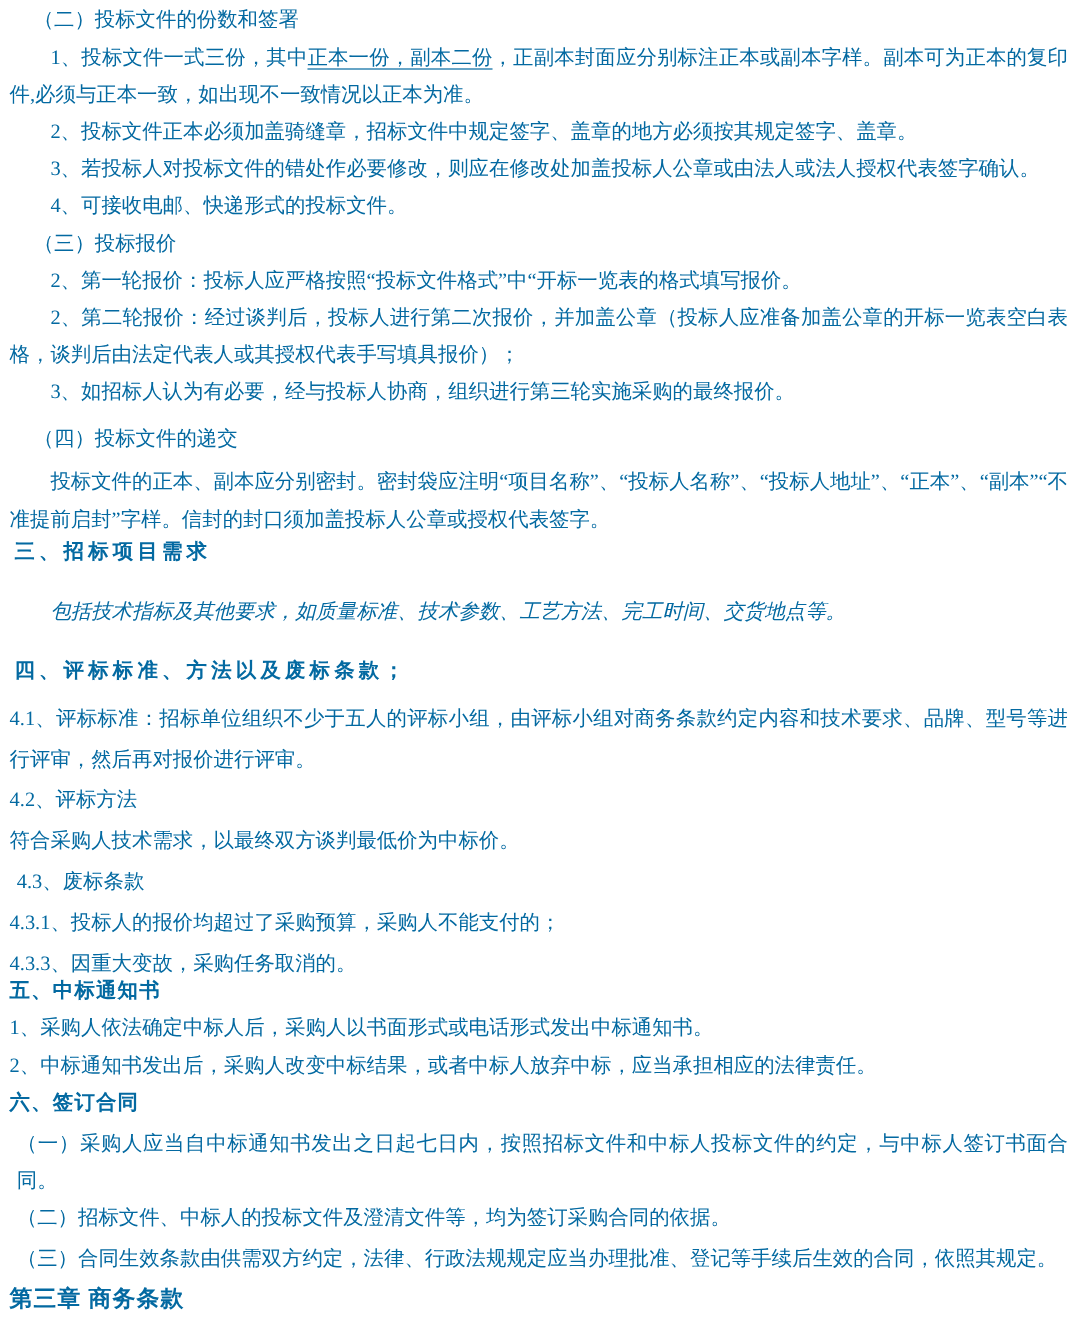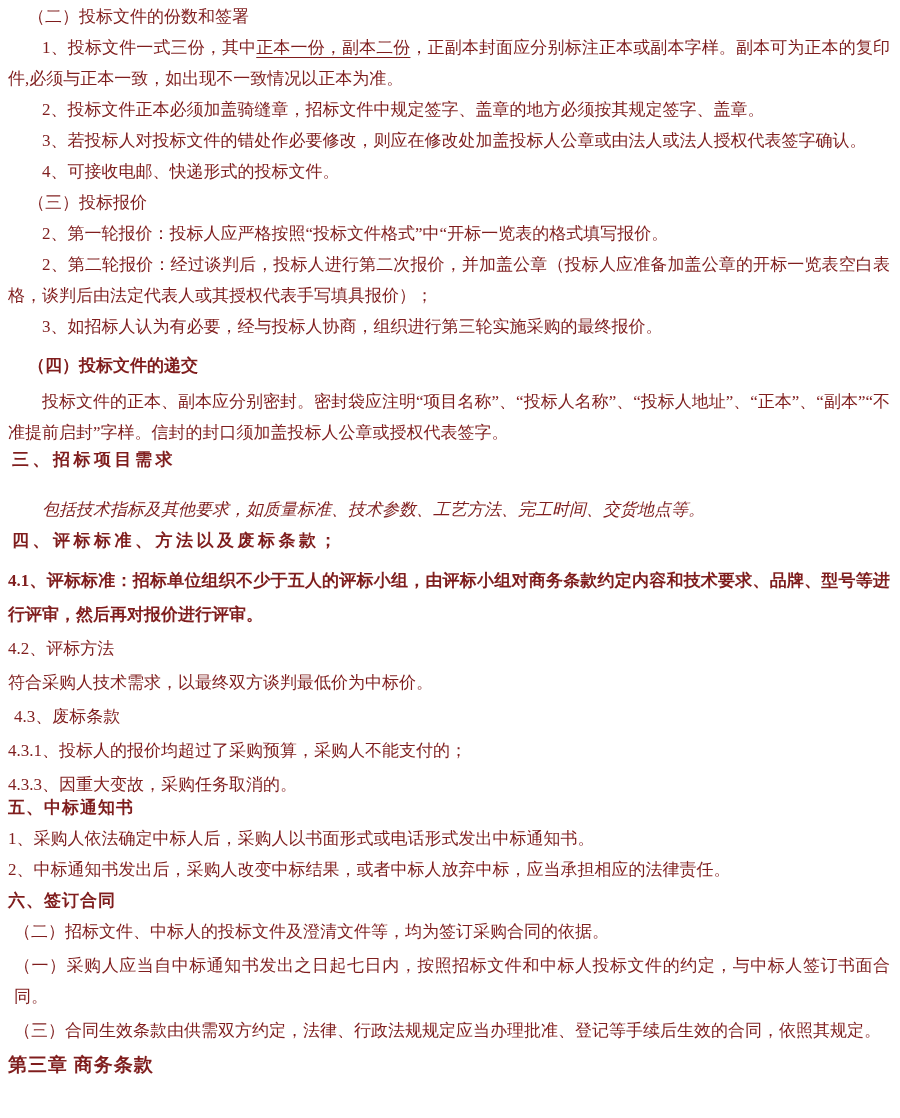--- a/index.html
+++ b/index.html
@@ -6,44 +6,44 @@
   body {
     width: 900px; height: 1118px;
     background: #ffffff;
     overflow: hidden;
     font-family: "Liberation Serif", "DejaVu Serif", serif;
   }
   .page {
     box-sizing: border-box;
     width: 900px; height: 1118px;
     padding: 1px 10px 0 8px;
-    color: #7f1d1d;
+    color: #0369a1;
     font-size: 17px;
     line-height: 31px;
   }
   p { margin: 0; padding: 0; text-align: justify; }
   .ind   { text-indent: 34px; }           
   .h-paren { margin-left: 20px; }         
   .sec-title { font-weight: bold; letter-spacing: 1px; }
   .sp3 { letter-spacing: 3.5px; margin-left: 4px; }
   .loose { line-height: 34px; }           
   .sub-paren { margin-left: 6px; }        
   .uline { text-decoration: underline; text-underline-offset: 4px; }
   .chapter-title {
     text-align: left;
     font-weight: bold;
     font-size: 19px;
     line-height: 34px;
     letter-spacing: 1px;
     margin-top: 2px;
   }
-  .mt8  { margin-top: 8px; font-weight: bold; }
+  .mt8  { margin-top: 8px; }
   .mt5  { margin-top: 5px; }
   .mt19 { margin-top: 19px; font-style: italic; }
-  .mt2  { margin-top: 0; }
+  .mt2  { margin-top: 18px; }
   .mt3  { margin-top: 3px; }
   .mtm4 { margin-top: -4px; }
   .mtm10 { margin-top: -10px; }
 </style>
 </head>
 <body>
 
 <div class="page">
 
   <p class="h-paren">（二）投标文件的份数和签署</p>
@@ -71,19 +71,19 @@
   <p class="loose">符合采购人技术需求，以最终双方谈判最低价为中标价。</p>
   <p class="loose sub-paren">4.3、废标条款</p>
   <p class="loose">4.3.1、投标人的报价均超过了采购预算，采购人不能支付的；</p>
   <p class="loose">4.3.3、因重大变故，采购任务取消的。</p>
 
   <p class="sec-title mtm10">五、中标通知书</p>
   <p>1、采购人依法确定中标人后，采购人以书面形式或电话形式发出中标通知书。</p>
   <p>2、中标通知书发出后，采购人改变中标结果，或者中标人放弃中标，应当承担相应的法律责任。</p>
 
   <p class="sec-title">六、签订合同</p>
+  <p class="sub-paren mt3">（一）采购人应当自中标通知书发出之日起七日内，按照招标文件和中标人投标文件的约定，与中标人签订书面合同。</p>
   <p class="sub-paren">（二）招标文件、中标人的投标文件及澄清文件等，均为签订采购合同的依据。</p>
-  <p class="sub-paren mt3">（一）采购人应当自中标通知书发出之日起七日内，按照招标文件和中标人投标文件的约定，与中标人签订书面合同。</p>
   <p class="sub-paren mt3">（三）合同生效条款由供需双方约定，法律、行政法规规定应当办理批准、登记等手续后生效的合同，依照其规定。</p>
 
   <p class="chapter-title">第三章 商务条款</p>
 
 </div>
 
 </body></html>

